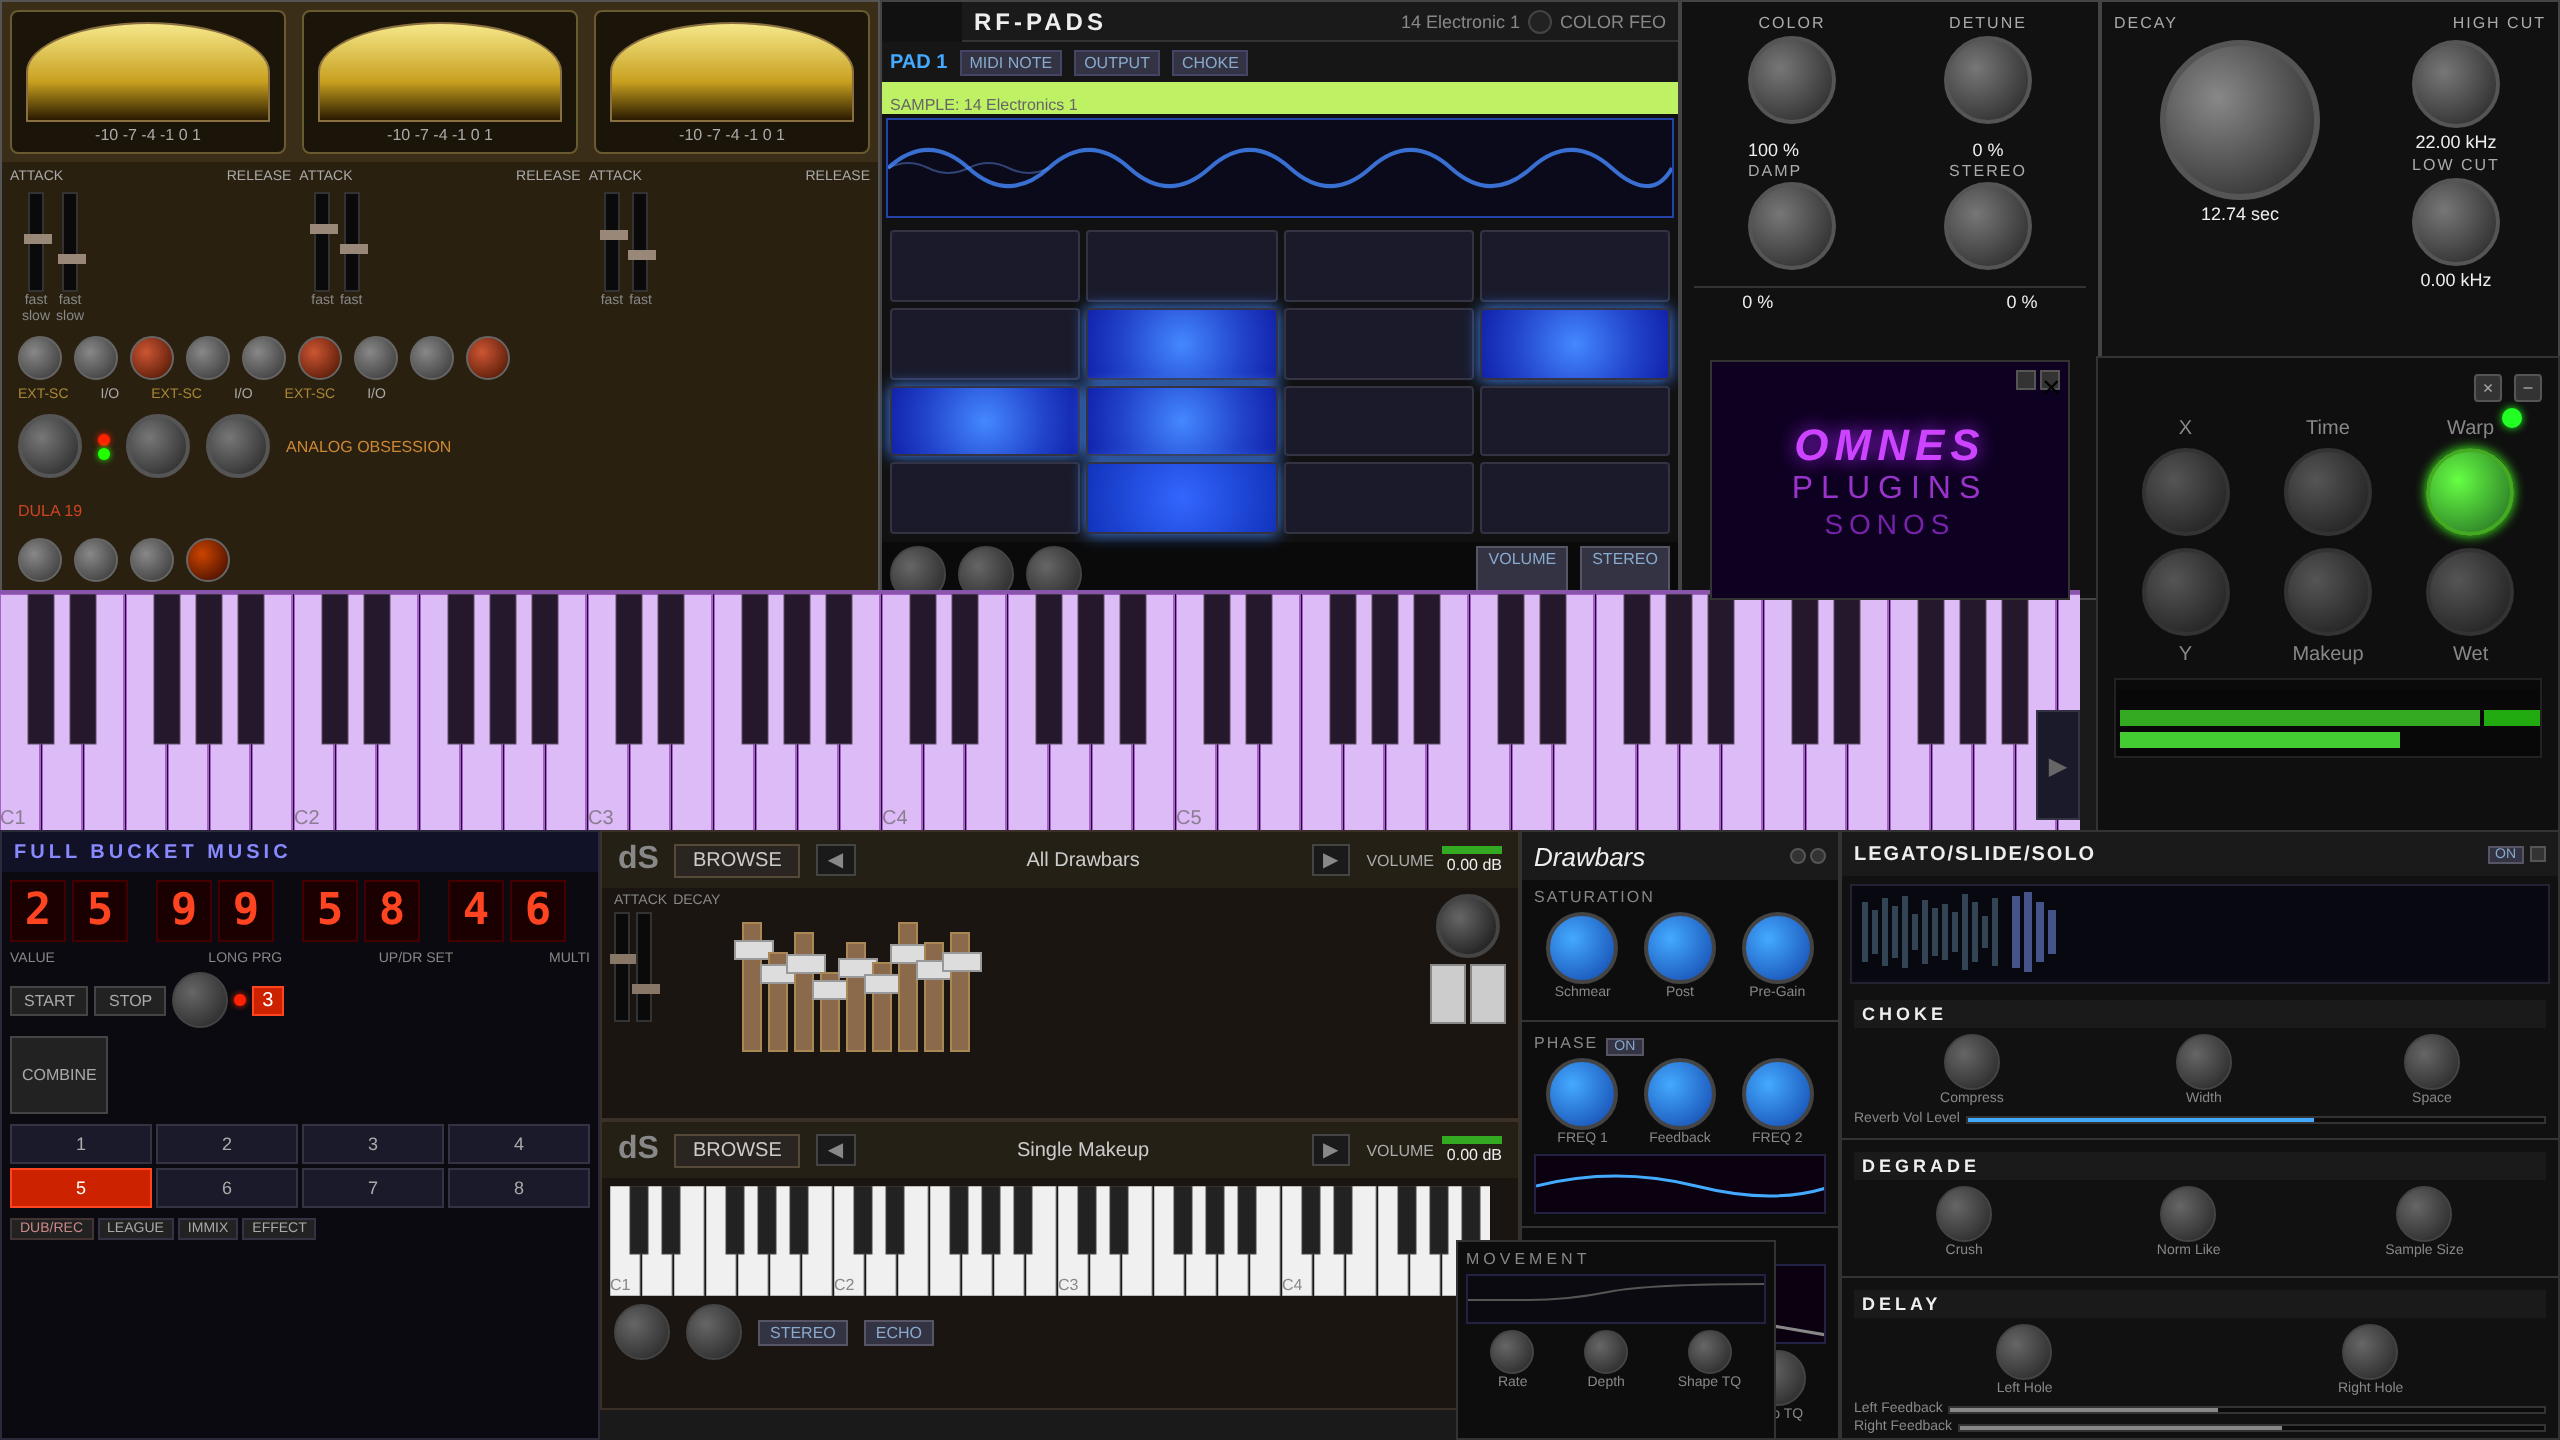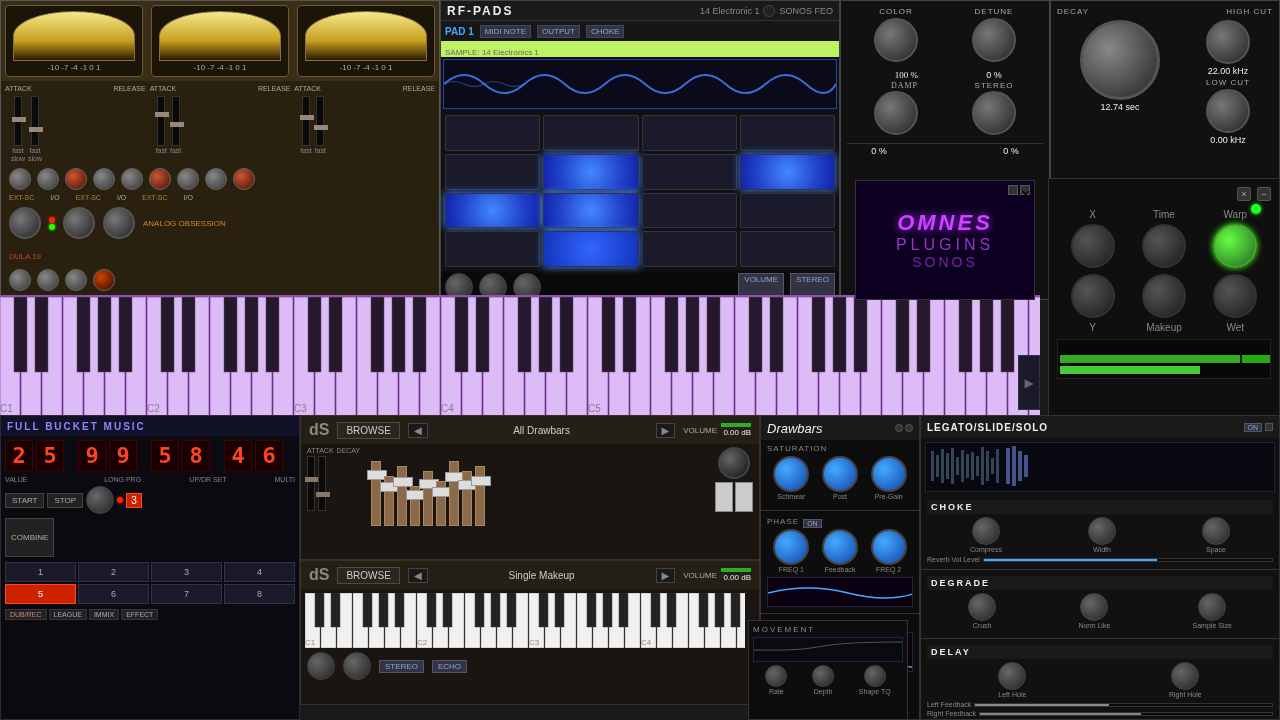--- a/index.html
+++ b/index.html
@@ -71,20 +71,21 @@
       background: #111;
       border: 1px solid #444;
     }
     .rf-header {
       background: #1a1a1a;
       height: 20px;
       display: flex;
       align-items: center;
       padding: 0 6px;
       border-bottom: 1px solid #333;
+      margin-left: 40px;
     }
     .rf-title {
       color: #eee;
       font-size: 12px;
       font-weight: bold;
       letter-spacing: 2px;
     }
     .rf-waveform {
       height: 50px;
       background: #0a0a1a;
@@ -653,21 +654,21 @@
     </div>
   </div>
 </div>
 
 <div id="rf-panel">
   <div class="rf-header">
     <span class="rf-title">RF-PADS</span>
     <div style="flex:1;"></div>
     <span style="font-size:9px;color:#888;">14 Electronic 1</span>
     <div style="width:12px;height:12px;background:#222;border:1px solid #444;border-radius:50%;margin-left:4px;"></div>
-    <span style="font-size:9px;color:#888;margin-left:4px;">SONOS FEO</span>
+    <span style="font-size:9px;color:#888;margin-left:4px;">COLOR FEO</span>
   </div>
 
   <div style="background:#161616;height:20px;display:flex;align-items:center;padding:0 4px;gap:6px;">
     <span style="font-size:10px;color:#44aaff;font-weight:bold;">PAD 1</span>
     <div style="background:#334;border:1px solid #446;padding:1px 4px;font-size:8px;color:#88aacc;">MIDI NOTE</div>
     <div style="background:#334;border:1px solid #446;padding:1px 4px;font-size:8px;color:#88aacc;">OUTPUT</div>
     <div style="background:#334;border:1px solid #446;padding:1px 4px;font-size:8px;color:#88aacc;">CHOKE</div>
   </div>
   <div style="height:16px;background:#bef264;display:flex;align-items:flex-end;padding:0 4px;">
     <span style="font-size:8px;color:#666;">SAMPLE: 14 Electronics 1</span>
@@ -718,21 +719,21 @@
     <div class="cp-knob-group">
       <span class="cp-label">COLOR</span>
       <div class="knob-lg"></div>
     </div>
     <div class="cp-knob-group">
       <span class="cp-label">DETUNE</span>
       <div class="knob-lg"></div>
     </div>
   </div>
   <div class="cp-row">
-    <div style="display:flex;flex-direction:column;align-items:flex-end;gap:1px;font-family:Liberation Serif, serif;">
+    <div style="display:flex;flex-direction:column;align-items:flex-start;gap:1px;">
       <span class="cp-value">100 %</span>
       <span class="cp-label">DAMP</span>
       <div class="knob-lg"></div>
     </div>
     <div style="display:flex;flex-direction:column;align-items:center;gap:1px;">
       <span class="cp-value">0 %</span>
       <span class="cp-label">STEREO</span>
       <div class="knob-lg"></div>
     </div>
   </div>
@@ -1278,21 +1279,21 @@
     </div>
     <div style="display:flex;gap:3px;align-items:center;margin-top:2px;">
       <span style="font-size:7px;color:#888;">Right Feedback</span>
       <div style="flex:1;height:4px;background:#0a0a0a;border:1px solid #333;">
         <div style="height:100%;width:55%;background:#888;"></div>
       </div>
     </div>
   </div>
 </div>
 
-<div style="position:absolute;top:620px;left:748px;width:160px;height:100px;background:#0d0d0d;border:1px solid #333;padding:4px;">
+<div style="position:absolute;top:620px;left:728px;width:160px;height:100px;background:#0d0d0d;border:1px solid #333;padding:4px;">
   <div style="font-size:8px;color:#888;letter-spacing:2px;margin-bottom:3px;">MOVEMENT</div>
 
   <div style="height:25px;background:#0a0a10;border:1px solid #224;margin-bottom:3px;position:relative;">
     <svg width="100%" height="25">
       <path d="M0,12 L30,12 Q50,12 70,8 Q90,4 148,4" stroke="#555" stroke-width="1" fill="none"></path>
     </svg>
   </div>
 
   <div style="display:flex;justify-content:space-around;">
     <div style="display:flex;flex-direction:column;align-items:center;gap:1px;">

